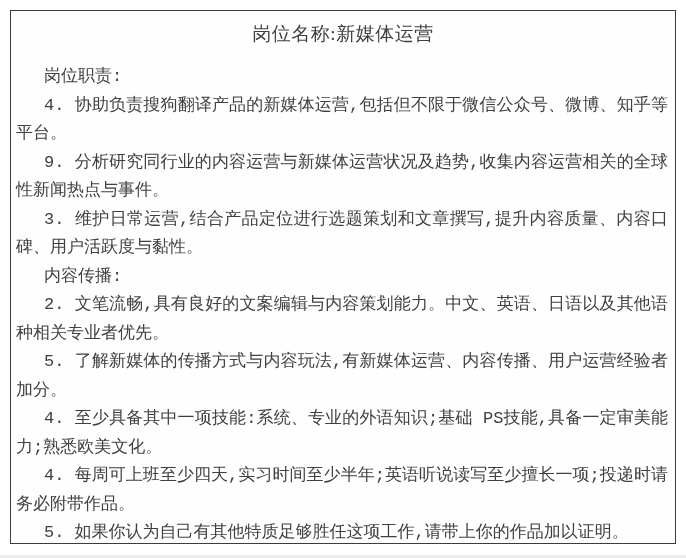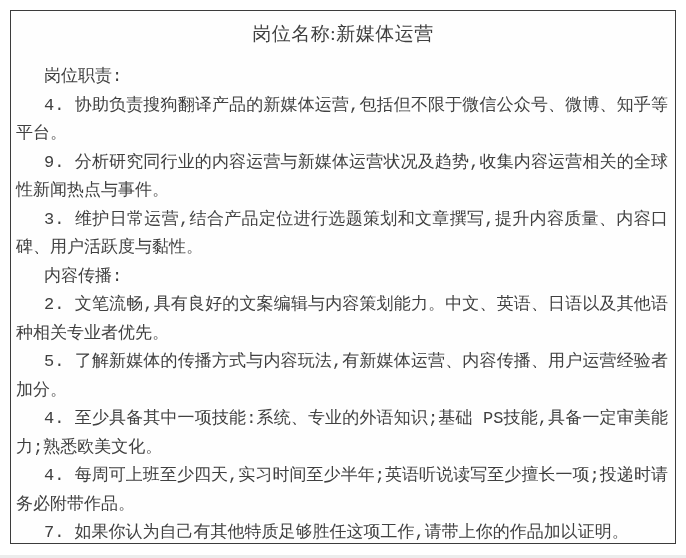--- a/index.html
+++ b/index.html
@@ -69,17 +69,17 @@
     <div class="doc-body">
       <p>岗位职责:</p>
       <p>4. 协助负责搜狗翻译产品的新媒体运营,包括但不限于微信公众号、微博、知乎等平台。</p>
       <p>9. 分析研究同行业的内容运营与新媒体运营状况及趋势,收集内容运营相关的全球性新闻热点与事件。</p>
       <p>3. 维护日常运营,结合产品定位进行选题策划和文章撰写,提升内容质量、内容口碑、用户活跃度与黏性。</p>
       <p>内容传播:</p>
       <p>2. 文笔流畅,具有良好的文案编辑与内容策划能力。中文、英语、日语以及其他语种相关专业者优先。</p>
       <p>5. 了解新媒体的传播方式与内容玩法,有新媒体运营、内容传播、用户运营经验者加分。</p>
       <p>4. 至少具备其中一项技能:系统、专业的外语知识;基础 PS技能,具备一定审美能力;熟悉欧美文化。</p>
       <p>4. 每周可上班至少四天,实习时间至少半年;英语听说读写至少擅长一项;投递时请务必附带作品。</p>
-      <p>7. 如果你认为自己有其他特质足够胜任这项工作,请带上你的作品加以证明。</p>
+      <p>5. 如果你认为自己有其他特质足够胜任这项工作,请带上你的作品加以证明。</p>
     </div>
   </div>
   <div class="bottom-shade"></div>
 </div>
 
 </body></html>

